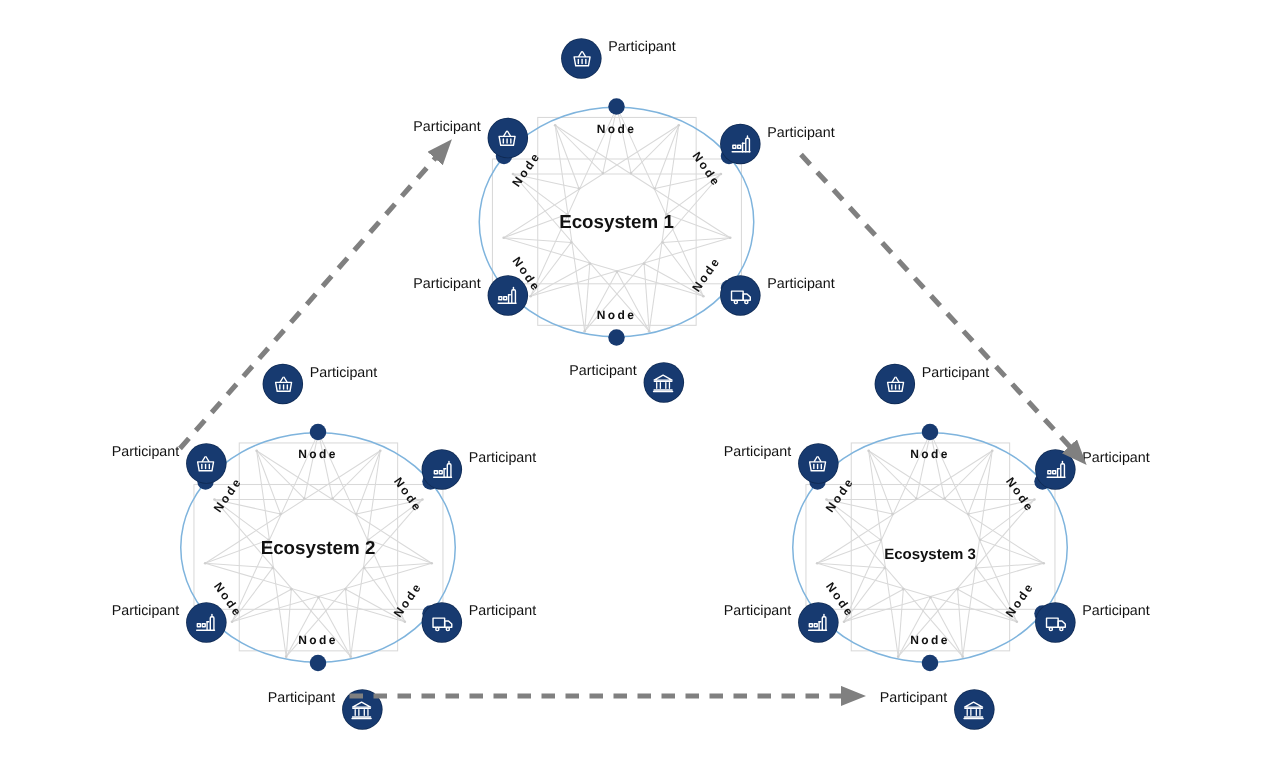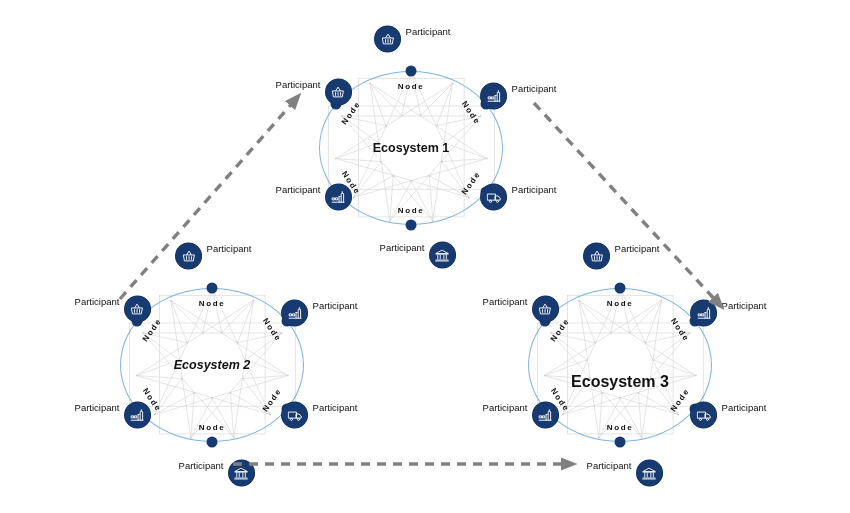--- a/index.html
+++ b/index.html
@@ -310,21 +310,21 @@
       <circle cx="124.8" cy="100.6" r="0.9" fill="#cfcfcf"></circle>
       <circle cx="112.4" cy="114.8" r="0.9" fill="#cfcfcf"></circle>
       <circle cx="94.3" cy="120.2" r="0.9" fill="#cfcfcf"></circle>
       <circle cx="76.2" cy="114.8" r="0.9" fill="#cfcfcf"></circle>
       <circle cx="63.8" cy="100.6" r="0.9" fill="#cfcfcf"></circle>
       <circle cx="61.1" cy="81.9" r="0.9" fill="#cfcfcf"></circle>
       <circle cx="69.0" cy="64.7" r="0.9" fill="#cfcfcf"></circle>
       <circle cx="84.9" cy="54.4" r="0.9" fill="#cfcfcf"></circle>
     </svg>
     <div class="ring" style="left: 120px; top: 288px; width: 184px; height: 154px;"></div>
-    <div class="eco-title" style="left: 212px; top: 365px; font-size: 12.5px; font-style: italic;">Ecosystem 2</div>
+    <div class="eco-title" style="left: 212px; top: 365px; font-size: 12.5px;">Ecosystem 2</div>
     <div class="node-dot" style="left: 212px; top: 288px; width: 11px; height: 11px;"></div>
     <div class="node-label" style="font-size: 8px; letter-spacing: 1.6px; left: 212px; top: 303.4px; transform: translate(-50%, -50%) rotate(0deg);">Node</div>
     <div class="node-dot" style="left: 287.362px; top: 320.835px; width: 11px; height: 11px;"></div>
     <div class="node-label" style="font-size: 8px; letter-spacing: 1.6px; left: 272.29px; top: 329.668px; transform: translate(-50%, -50%) rotate(55deg);">Node</div>
     <div class="node-dot" style="left: 287.362px; top: 409.165px; width: 11px; height: 11px;"></div>
     <div class="node-label" style="font-size: 8px; letter-spacing: 1.6px; left: 272.29px; top: 400.332px; transform: translate(-50%, -50%) rotate(-55deg);">Node</div>
     <div class="node-dot" style="left: 212px; top: 442px; width: 11px; height: 11px;"></div>
     <div class="node-label" style="font-size: 8px; letter-spacing: 1.6px; left: 212px; top: 426.6px; transform: translate(-50%, -50%) rotate(0deg);">Node</div>
     <div class="node-dot" style="left: 136.638px; top: 409.165px; width: 11px; height: 11px;"></div>
     <div class="node-label" style="font-size: 8px; letter-spacing: 1.6px; left: 151.71px; top: 400.332px; transform: translate(-50%, -50%) rotate(55deg);">Node</div>
@@ -464,21 +464,21 @@
       <circle cx="124.8" cy="100.6" r="0.9" fill="#cfcfcf"></circle>
       <circle cx="112.4" cy="114.8" r="0.9" fill="#cfcfcf"></circle>
       <circle cx="94.3" cy="120.2" r="0.9" fill="#cfcfcf"></circle>
       <circle cx="76.2" cy="114.8" r="0.9" fill="#cfcfcf"></circle>
       <circle cx="63.8" cy="100.6" r="0.9" fill="#cfcfcf"></circle>
       <circle cx="61.1" cy="81.9" r="0.9" fill="#cfcfcf"></circle>
       <circle cx="69.0" cy="64.7" r="0.9" fill="#cfcfcf"></circle>
       <circle cx="84.9" cy="54.4" r="0.9" fill="#cfcfcf"></circle>
     </svg>
     <div class="ring" style="left: 528px; top: 288px; width: 184px; height: 154px;"></div>
-    <div class="eco-title" style="left: 620px; top: 382px; font-size: 16px;">Ecosystem 3</div>
+    <div class="eco-title" style="left: 620px; top: 370px; font-size: 10px;">Ecosystem 3</div>
     <div class="node-dot" style="left: 620px; top: 288px; width: 11px; height: 11px;"></div>
     <div class="node-label" style="font-size: 8px; letter-spacing: 1.6px; left: 620px; top: 303.4px; transform: translate(-50%, -50%) rotate(0deg);">Node</div>
     <div class="node-dot" style="left: 695.362px; top: 320.835px; width: 11px; height: 11px;"></div>
     <div class="node-label" style="font-size: 8px; letter-spacing: 1.6px; left: 680.29px; top: 329.668px; transform: translate(-50%, -50%) rotate(55deg);">Node</div>
     <div class="node-dot" style="left: 695.362px; top: 409.165px; width: 11px; height: 11px;"></div>
     <div class="node-label" style="font-size: 8px; letter-spacing: 1.6px; left: 680.29px; top: 400.332px; transform: translate(-50%, -50%) rotate(-55deg);">Node</div>
     <div class="node-dot" style="left: 620px; top: 442px; width: 11px; height: 11px;"></div>
     <div class="node-label" style="font-size: 8px; letter-spacing: 1.6px; left: 620px; top: 426.6px; transform: translate(-50%, -50%) rotate(0deg);">Node</div>
     <div class="node-dot" style="left: 544.638px; top: 409.165px; width: 11px; height: 11px;"></div>
     <div class="node-label" style="font-size: 8px; letter-spacing: 1.6px; left: 559.71px; top: 400.332px; transform: translate(-50%, -50%) rotate(55deg);">Node</div>

